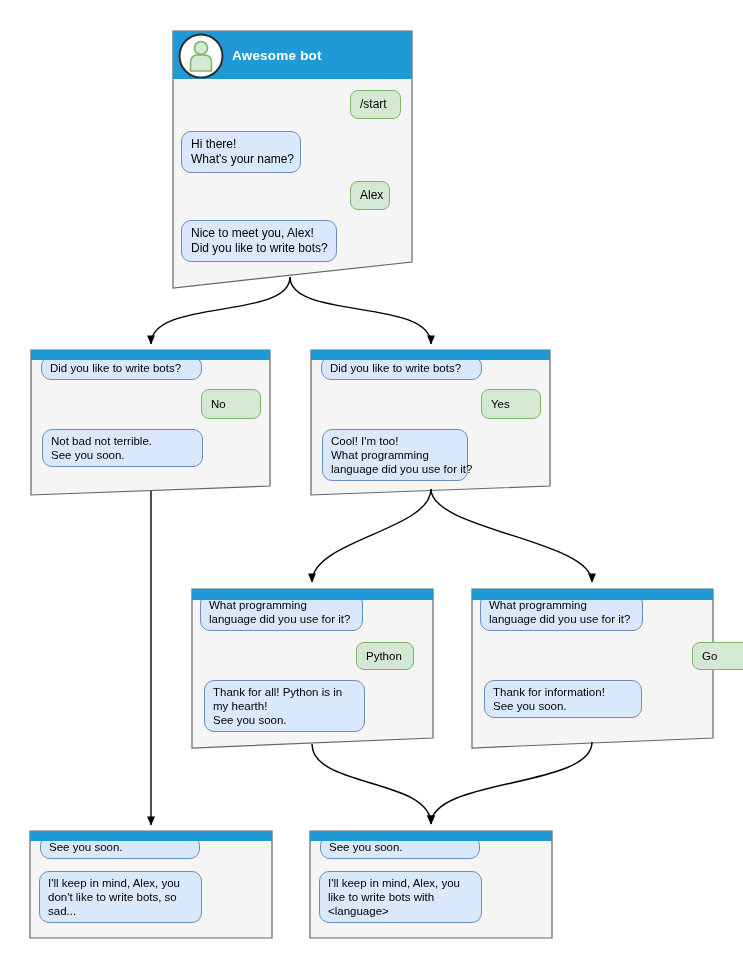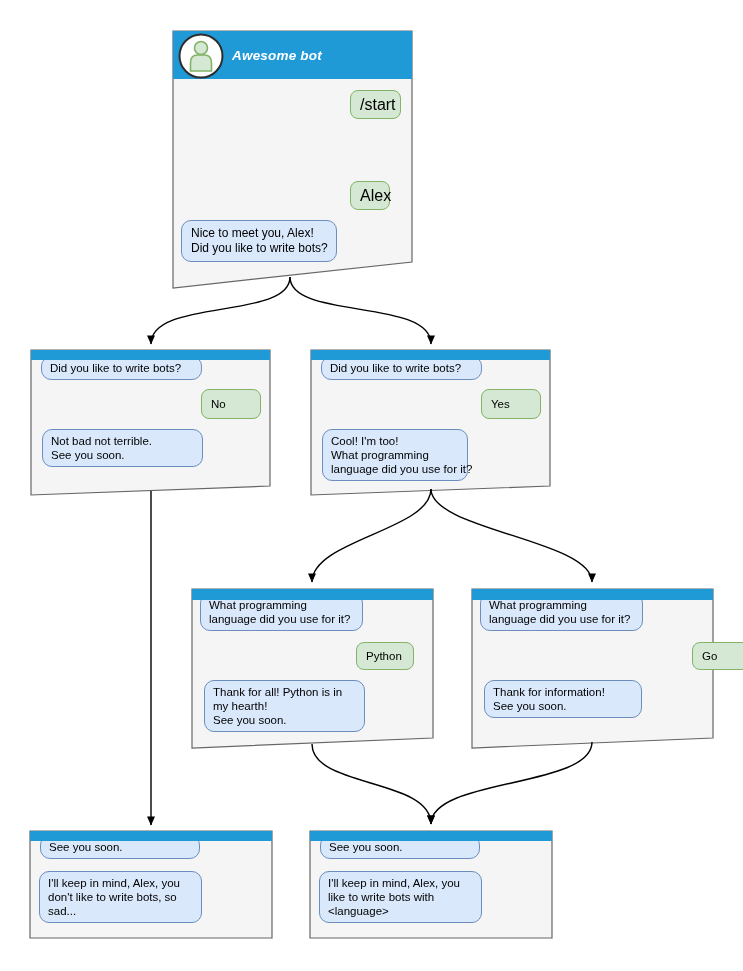--- a/index.html
+++ b/index.html
@@ -1,34 +1,34 @@
 <!DOCTYPE html>
 <html style="--header-blue: #1f9ad7; --window-fill: #f5f5f5; --window-border: #666666; --bot-bubble-fill: #dae8fc; --bot-bubble-border: #6c8ebf; --user-bubble-fill: #d5e8d4; --user-bubble-border: #82b366; --arrow: #000000; --title-text: #ffffff; --avatar-fill: #d5e8d4; --avatar-stroke: #82b366;"><head>
 <meta charset="utf-8">
 <style>
   html,body{margin:0;padding:0;background:#fff;font-family:"Liberation Sans",sans-serif;}
   #canvas{position:relative;width:743px;height:971px;background:#ffffff;overflow:hidden;}
   #canvas > svg.layer{position:absolute;left:0;top:0;z-index:1;}
   .win-poly{fill:var(--window-fill,#f5f5f5);stroke:var(--window-border,#666);stroke-width:1.2;}
   .edge{fill:none;stroke:var(--arrow,#000);stroke-width:1.4;}
   .ah{fill:var(--arrow,#000);}
-  .win-header{position:absolute;background:var(--header-blue,#1f9ad7);z-index:3;font-style:italic;}
+  .win-header{position:absolute;background:var(--header-blue,#1f9ad7);z-index:3;}
   .main-title{position:absolute;left:59px;top:0;height:48px;display:flex;align-items:center;
               color:var(--title-text,#fff);font-weight:bold;font-size:13.5px;letter-spacing:.2px;}
   .avatar-svg{position:absolute;left:4px;top:1px;}
   .avatar-circle{fill:#ffffff;stroke:#2d2d2d;stroke-width:2;}
   .avatar-person,.avatar-head{fill:var(--avatar-fill,#d5e8d4);stroke:var(--avatar-stroke,#82b366);stroke-width:1.6;}
   .bubble{position:absolute;z-index:2;box-sizing:border-box;color:#000;font-size:11.5px;line-height:14px;}
   .bubble.bot{background:var(--bot-bubble-fill,#dae8fc);border:1px solid var(--bot-bubble-border,#6c8ebf);
               border-radius:10px;padding:4px 8px;}
   .bubble.bot div{white-space:nowrap;}
   .bubble.lg{font-size:12px;line-height:15px;padding:5px 9px;}
   .bubble.user{background:var(--user-bubble-fill,#d5e8d4);border:1px solid var(--user-bubble-border,#82b366);
                border-radius:8px;display:flex;align-items:center;padding:0 0 0 9px;}
-  .bubble.user.lg{font-size:16px;}
+  .bubble.user.lg{font-size:12px;}
 </style>
 </head>
 <body>
 
 <div id="canvas">
 
   <svg class="layer" width="743" height="971" viewBox="0 0 743 971">
     <defs>
       <marker id="arrowhead" markerWidth="12" markerHeight="12" refX="9" refY="4.5" orient="auto" markerUnits="userSpaceOnUse">
         <path class="ah" d="M0.5,0.5 L9.5,4.5 L0.5,8.5 Z"></path>
@@ -61,20 +61,24 @@
     <span class="main-title">Awesome bot</span>
   </div>
   <div class="win-header" style="left:31px;top:350px;width:239px;height:10px"></div>
   <div class="win-header" style="left:311px;top:350px;width:239px;height:10px"></div>
   <div class="win-header" style="left:192px;top:589px;width:241px;height:11px"></div>
   <div class="win-header" style="left:472px;top:589px;width:241px;height:11px"></div>
   <div class="win-header" style="left:30px;top:831px;width:242px;height:10px"></div>
   <div class="win-header" style="left:310px;top:831px;width:242px;height:10px"></div>
 
   <div class="bubble user lg" style="left:350px;top:90px;width:51px;height:29px">/start</div>
+  <div class="bubble bot lg" style="left:181px;top:131px;width:120px">
+      <div>Hi there!</div>
+      <div>What's your name?</div>
+    </div>
   <div class="bubble user lg" style="left:350px;top:181px;width:40px;height:29px">Alex</div>
   <div class="bubble bot lg" style="left:181px;top:220px;width:156px">
       <div>Nice to meet you, Alex!</div>
       <div>Did you like to write bots?</div>
     </div>
 
   <div class="bubble bot" style="left:41px;top:356px;width:161px">
       <div>Did you like to write bots?</div>
     </div>
   <div class="bubble user" style="left:201px;top:389px;width:60px;height:30px">No</div>

